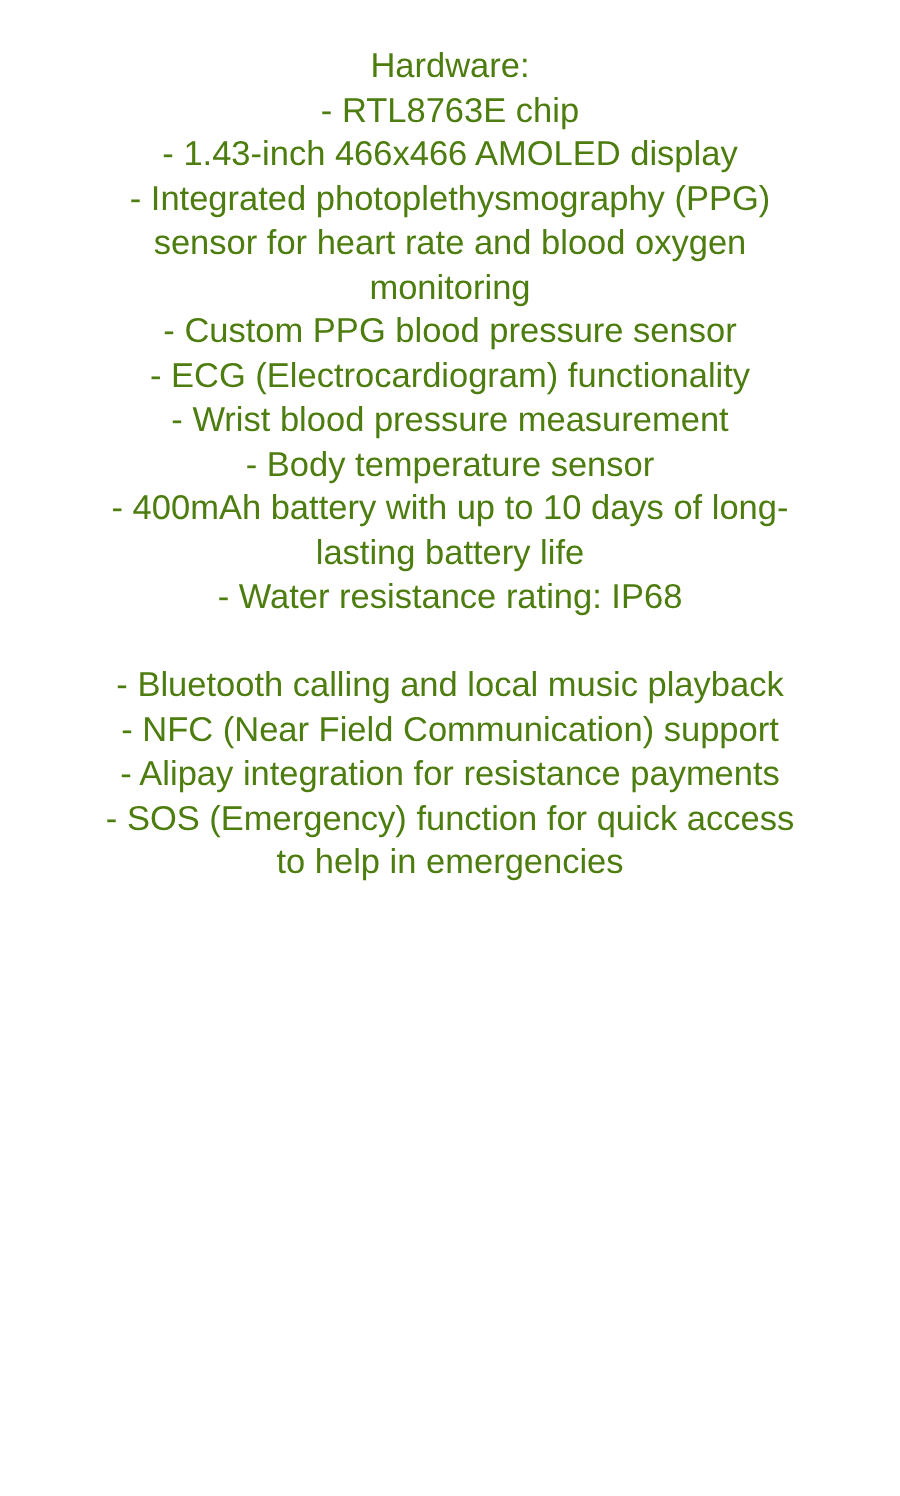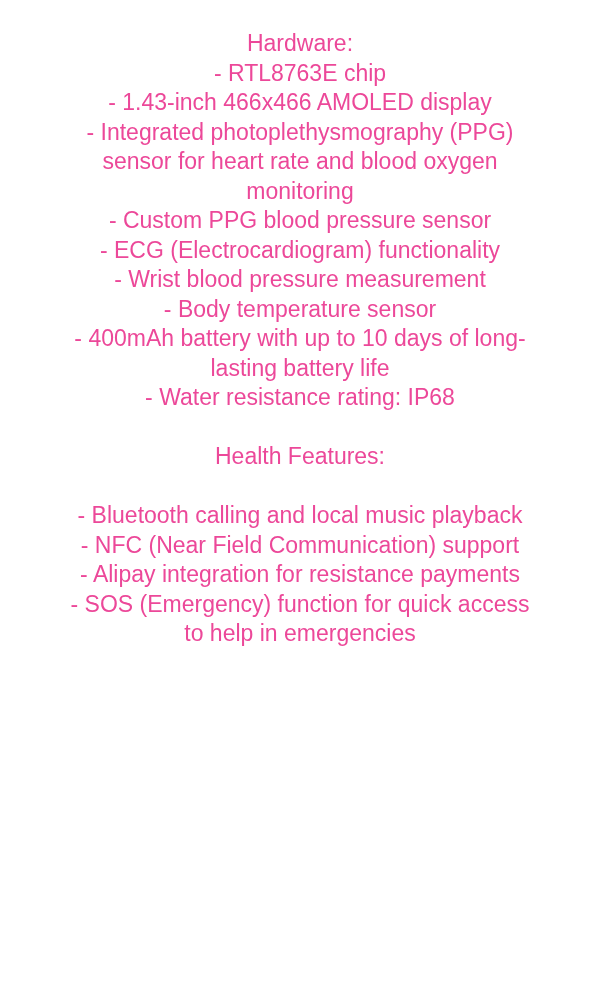--- a/index.html
+++ b/index.html
@@ -10,21 +10,21 @@
   body {
     width: 600px;
     height: 997px;
     overflow: hidden;
     font-family: "Liberation Sans", "DejaVu Sans", sans-serif;
   }
   .spec-sheet {
     box-sizing: border-box;
     width: 600px;
     padding-top: 29px;
-    color: #ec4899;
+    color: #4d7c0f;
     font-size: 23px;
     line-height: 29.5px;
     text-align: center;
     font-weight: 400;
   }
   .spec-section { margin: 0; }
   .spec-section + .spec-section { margin-top: 29.5px; }
   .section-title {
     margin: 0;
     font-size: 23px;
@@ -50,21 +50,20 @@
 - Custom PPG blood pressure sensor
 - ECG (Electrocardiogram) functionality
 - Wrist blood pressure measurement
 - Body temperature sensor
 - 400mAh battery with up to 10 days of long-
 lasting battery life
 - Water resistance rating: IP68</div>
   </section>
 
   <section class="spec-section">
-    <h2 class="section-title">Health Features:</h2>
   </section>
 
   <section class="spec-section">
     <div class="section-lines">- Bluetooth calling and local music playback
 - NFC (Near Field Communication) support
 - Alipay integration for resistance payments
 - SOS (Emergency) function for quick access
 to help in emergencies</div>
   </section>
 

